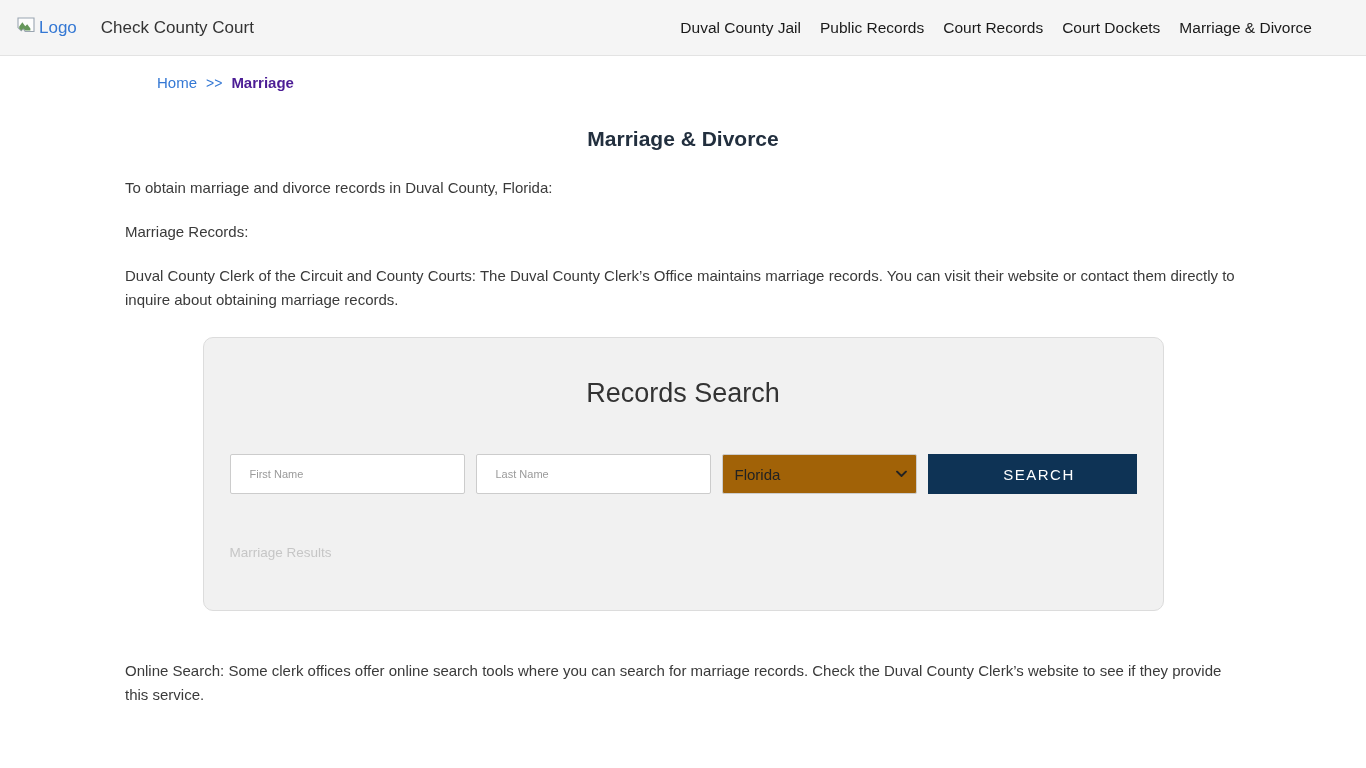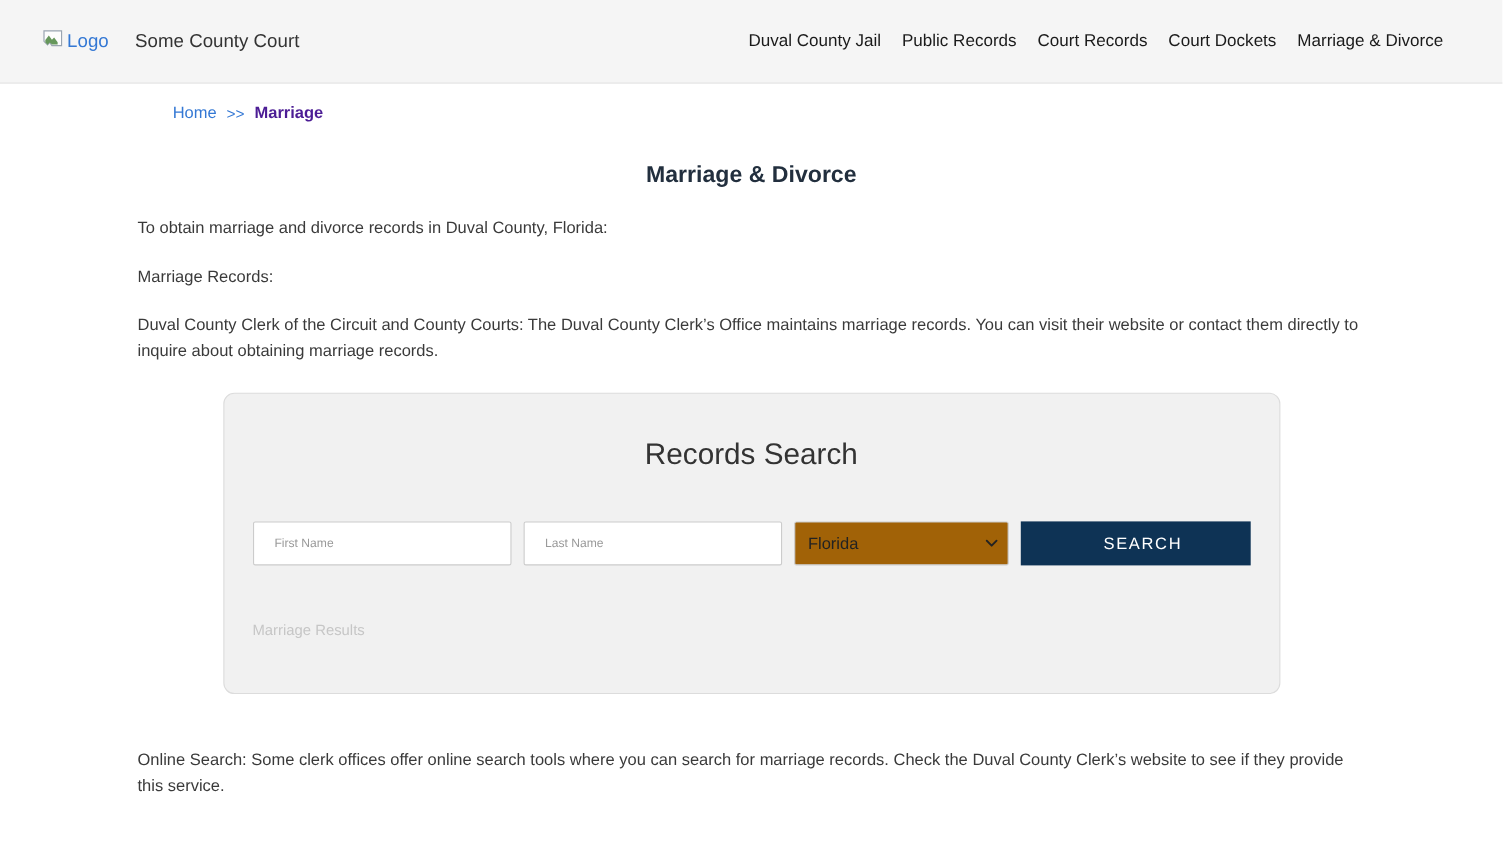--- a/index.html
+++ b/index.html
@@ -5,27 +5,27 @@
   * { margin: 0; padding: 0; box-sizing: border-box; }
   html, body { width: 1366px; height: 768px; overflow: hidden; }
   body {
     background: #ffffff;
     font-family: "Liberation Sans", sans-serif;
     color: #3a3a3a;
   }
 
   
   .header {
-    height: 76px;
+    height: 56px;
     background: #f5f5f5;
     border-bottom: 1px solid #e3e3e3;
     display: flex;
     align-items: center;
     justify-content: space-between;
-    padding: 0 54px 0 39px;
+    padding: 0 54px 0 17px;
     gap: 48px;
   }
   .brand { display: flex; align-items: center; }
   .logo-link {
     display: flex;
     align-items: center;
     gap: 2px;
     color: #3478d4;
     font-size: 17px;
     text-decoration: none;
@@ -163,21 +163,21 @@
   <div class="brand">
     <a class="logo-link">
       <span class="logo-broken-icon">
         <svg width="18" height="16" viewBox="0 0 18 16">
           <path d="M1 1 H17 V14.5 H8.2 L6.2 11.6 L4.2 13.8 L1 10.6 Z" fill="#fdfdfd" stroke="#9aa5b1" stroke-width="1.1"></path>
           <path d="M2.2 9.4 L5.4 5.2 L8.2 9.2 L10.2 7.2 L13.4 11.4 V13.4 H8.4 L6.2 11.6 L4.2 13.6 L2.2 11.4 Z" fill="#66975b"></path>
         </svg>
       </span>
       <span>Logo</span>
     </a>
-    <span class="site-name">Some County Court</span>
+    <span class="site-name">Check County Court</span>
   </div>
   <div class="nav">
     <a class="nav-item">Duval County Jail</a>
     <a class="nav-item">Public Records</a>
     <a class="nav-item">Court Records</a>
     <a class="nav-item">Court Dockets</a>
     <a class="nav-item">Marriage &amp; Divorce</a>
   </div>
 </div>
 

